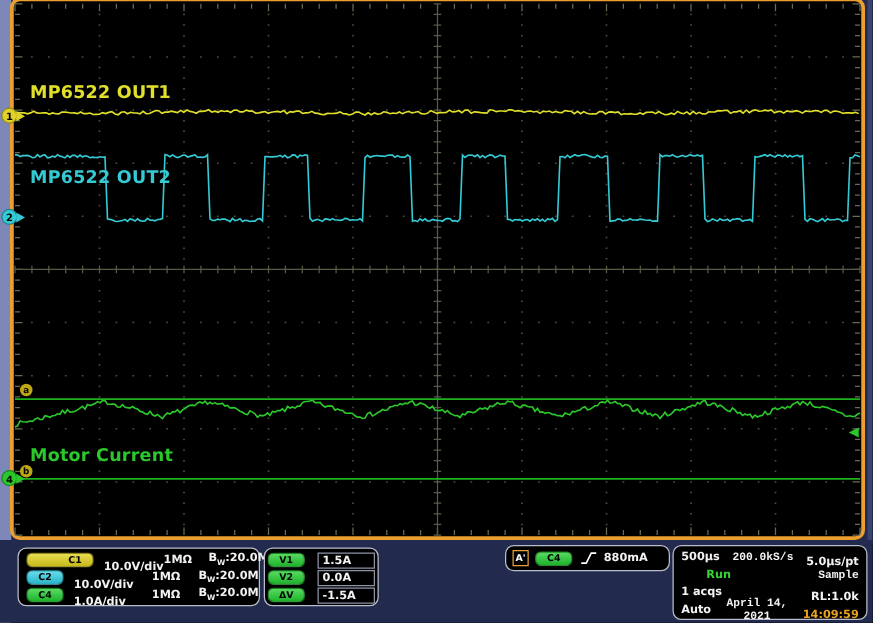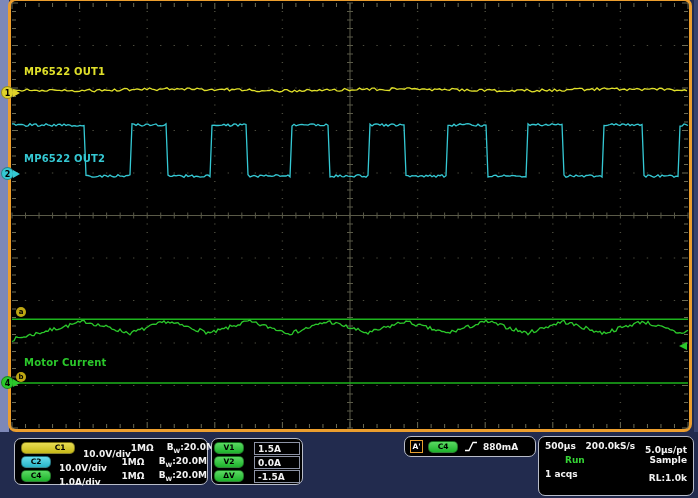--- a/index.html
+++ b/index.html
@@ -12,23 +12,23 @@
   .edge-strip{position:absolute;left:0;top:0;width:9px;height:498px;background:#7d88b8;}
   .edge-strip-r{position:absolute;right:0;top:0;width:4px;height:434px;background:#39436e;}
   .scope-frame{
     position:absolute;left:8px;top:-2px;width:684px;height:434px;
     border:3px solid #ec9e2e;border-radius:8px;box-sizing:border-box;
     background:#000;
   }
   .display{position:absolute;left:12px;top:3px;width:676px;height:425px;background:#000;border-radius:4px;}
   svg.overlay{position:absolute;left:0;top:0;}
   
-  .wave-label{position:absolute;font-size:10px;font-weight:bold;letter-spacing:0.2px;white-space:nowrap;}
+  .wave-label{position:absolute;font-size:14px;font-weight:bold;letter-spacing:0.2px;white-space:nowrap;}
   .lbl-ch1{color:#e0e02a;left:24px;top:66px;}
-  .lbl-ch2{color:#35c9d4;left:24px;top:153px;}
+  .lbl-ch2{color:#35c9d4;left:24px;top:134px;}
   .lbl-ch4{color:#2bc82b;left:24px;top:357px;}
   
   .ch-marker{position:absolute;left:0px;width:22px;height:13px;}
   .ch-marker .bub{
     position:absolute;left:1px;top:0;width:13px;height:13px;border-radius:50%;
     color:#000;font-size:8px;font-weight:bold;text-align:center;line-height:13px;
     border:1px solid #00000055;box-sizing:border-box;
   }
   .ch-marker .arr{
     position:absolute;left:13px;top:2.5px;width:0;height:0;
@@ -82,21 +82,21 @@
     width:11px;height:11px;border:1px solid #e8a030;color:#fff;font-size:7.5px;
     font-weight:bold;text-align:center;line-height:11px;flex:0 0 auto;margin-right:5px;
   }
   .trig-box .badge{margin-right:6px;}
   .trig-slope{flex:0 0 auto;margin-right:5px;display:flex;align-items:center;}
   .time-box{left:538px;top:4px;width:156px;height:60px;padding:2px 6px;}
   .t-row{display:flex;height:14px;align-items:center;justify-content:space-between;}
   .t-run{color:#35d435;padding-left:20px;}
   .t-clock{color:#e8a21e;}
   .t-left{text-align:left;}
-  .t-mid{text-align:center;flex:1;}
+  .t-mid{text-align:center;flex:1;font-family:Liberation Mono, monospace;}
   .t-right{text-align:center;margin-top:8px;}
 </style>
 </head>
 <body>
 
 <div class="edge-strip"></div>
 <div class="edge-strip-r"></div>
 
 <div class="scope-frame">
   
@@ -192,15 +192,20 @@
     </div>
     <div class="t-row">
       <span class="t-left t-run">Run</span>
       <span class="t-mid" style="text-align:right;padding-left:22px;">Sample</span>
       <span class="t-right"></span>
     </div>
     <div class="t-row">
       <span class="t-left">1 acqs</span>
       <span class="t-right">RL:1.0k</span>
     </div>
+    <div class="t-row">
+      <span class="t-left">Auto</span>
+      <span class="t-mid">April 14, 2021</span>
+      <span class="t-right t-clock">14:09:59</span>
+    </div>
   </div>
 
 </div>
 
 </body></html>

